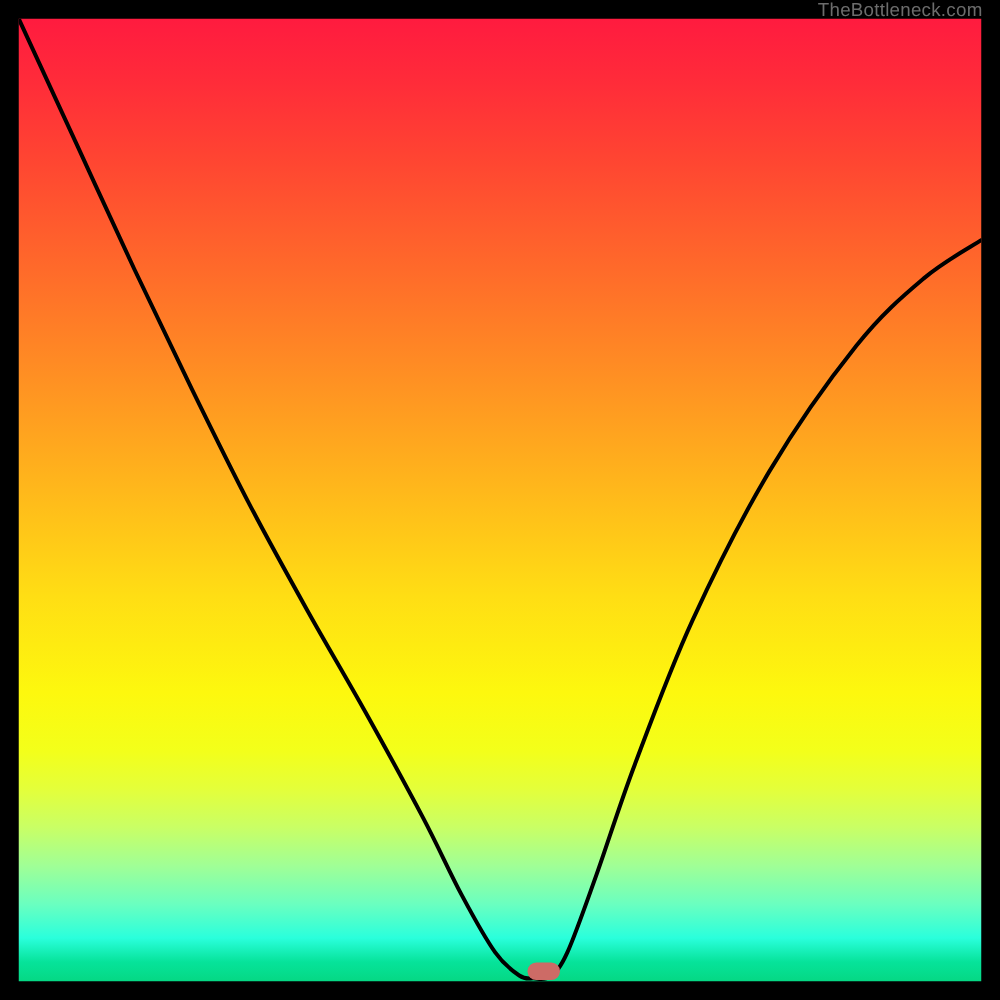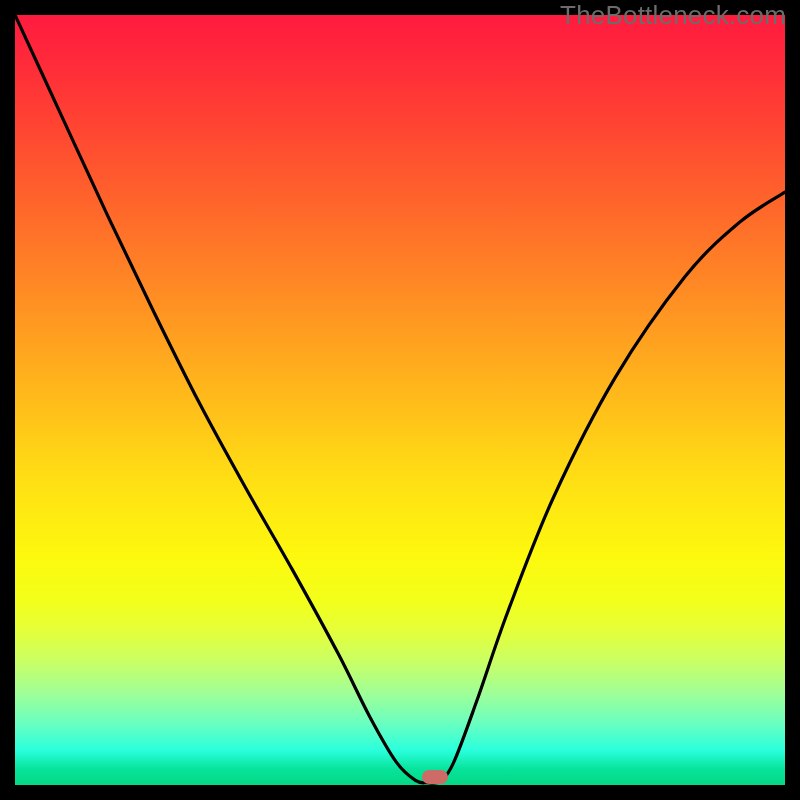--- a/index.html
+++ b/index.html
@@ -55,21 +55,21 @@
     height: 14px;
     border-radius: 7px;
     background: #cd6b66;
     transform: translate(-50%, -50%);
   }
   .watermark {
     position: absolute;
     top: 0px;
     right: 14px;
     color: #6c6c6c;
-    font-size: 26px;
+    font-size: 15px;
     font-weight: 500;
     letter-spacing: 0.2px;
     user-select: none;
   }
 </style>
 </head>
 <body>
 
 <div class="chart-container">
   <div class="plot-area">

